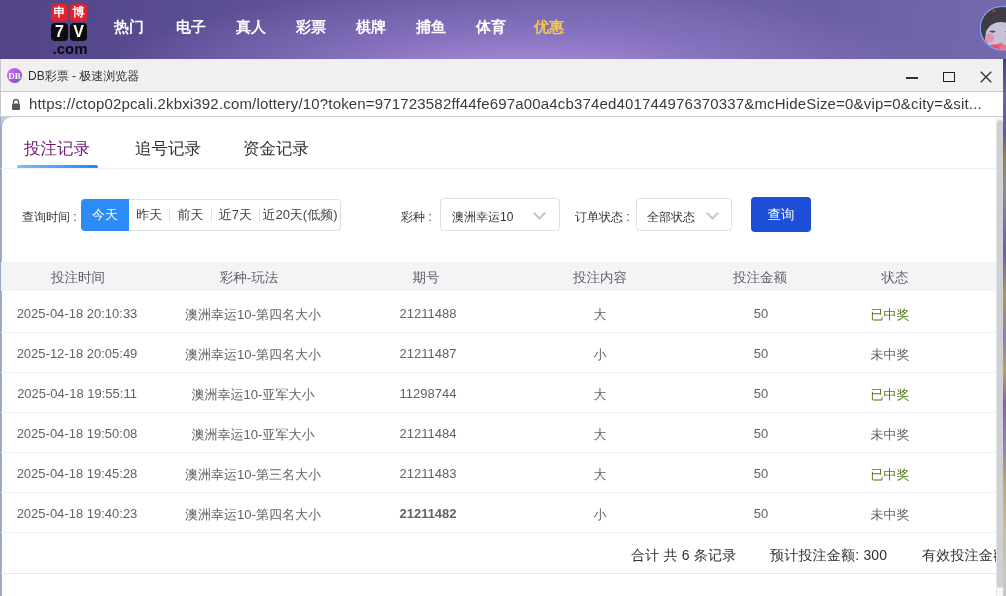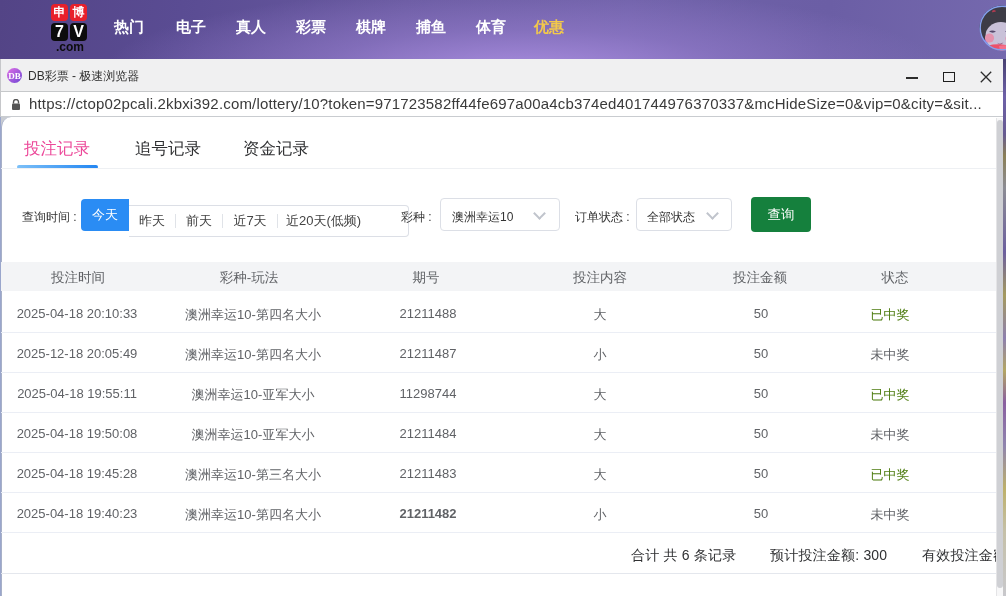--- a/index.html
+++ b/index.html
@@ -12,51 +12,51 @@
     background:
       radial-gradient(ellipse 420px 85px at 52% 122%, rgba(175,146,229,0.9) 0%, rgba(152,127,208,0.55) 50%, rgba(152,127,208,0) 100%),
       linear-gradient(97deg,#534486 0%,#5a4c93 18%,#68599f 40%,#6f61a8 62%,#6b5ea5 82%,#7569ae 100%); }
   .nav { top:19px; height:16px; color:#fff; font-size:15px; font-weight:bold; letter-spacing:0; line-height:16px; }
   .nav.gold { color:#f3c94b; }
 
   
   .lg-sq { position:absolute; width:17px; height:17px; border-radius:4px; color:#fff; text-align:center; }
   .lg-red { background:#e8202a; font-size:12px; line-height:17px; font-weight:bold; }
   .lg-blk { background:#0c0c0c; font-size:16px; line-height:18px; font-weight:bold; height:18px; }
-  .lg-com { position:absolute; color:#0c0c0c; font-weight:bold; font-size:12px; letter-spacing:0; width:38px; text-align:center; }
+  .lg-com { position:absolute; color:#0c0c0c; font-weight:bold; font-size:15px; letter-spacing:0; width:38px; text-align:center; }
 
   
   .titlebar { left:0; top:59px; width:1003px; height:32px; background:#f0f0f1; border-left:1px solid #c6c7ca; }
   .title-txt { left:28px; top:68px; font-size:12px; color:#303030; }
 
   
   .urlbar { left:0; top:91px; width:1003px; height:26px; background:#fff; border-left:1px solid #c6c7ca; border-top:1px solid #c6c8ca; border-bottom:1px solid #c9ccd0; }
   .url-txt { left:29px; top:95px; font-size:15px; letter-spacing:0.17px; color:#3a3a3a; white-space:nowrap; width:952px; overflow:hidden; }
 
   
   .content-bg { left:0; top:117px; width:22px; height:24px; background:#c9ccd2; }
   .card { left:1px; top:117px; width:995px; height:479px; background:#fff; border-radius:10px 0 0 0; border-left:1px solid #a7b0c8; }
 
   .tab { top:138px; font-size:16.5px; color:#303133; }
-  .tab.active { color:#ec4899;text-align:center; }
+  .tab.active { color:#701a75;text-align:center; }
   .tab-underline { left:17px; top:165px; width:81px; height:4px; border-radius:2px;
      background:linear-gradient(90deg,#7cc0f8,#2386f2); }
   .tab-line { left:1px; top:168px; width:995px; height:1px; background:#eef0f3; }
 
   
   .qlabel { font-size:12px; color:#333; top:209px; white-space:nowrap; }
   .btn-today { left:81px; top:199px; width:48px; height:32px; background:#2a8cf4; color:#fff;
      border-radius:4px 0 0 4px; font-size:13px; text-align:center; line-height:32px; }
-  .btn-group { left:129px; top:205px; width:280px; height:32px; border:1px solid #dcdfe6; border-left:none;
+  .btn-group { left:129px; top:199px; width:212px; height:32px; border:1px solid #dcdfe6; border-left:none;
      border-radius:0 4px 4px 0; display:flex; align-items:center; }
   .btn-group .seg { font-size:13px; color:#444; text-align:center; }
   .btn-group .sep { width:1px; height:14px; background:#e0e3e8; }
   .select { top:198px; height:33px; border:1px solid #dcdfe6; border-radius:4px; background:#fff; font-size:13px; color:#555; }
   .chev { position:absolute; width:9px; height:9px; border-right:2px solid #c0c4cc; border-bottom:2px solid #c0c4cc; transform:rotate(45deg); }
-  .btn-query { left:751px; top:197px; width:60px; height:35px; background:#15803d; border-radius:4px;
+  .btn-query { left:751px; top:197px; width:60px; height:35px; background:#1d4ed8; border-radius:4px;
      color:#fff; font-size:13.5px; text-align:center; line-height:35px; }
 
   
   .thead { left:1px; top:262px; width:995px; height:29px; background:#f3f4f6; }
   .th { top:269px; font-size:13.5px; color:#606266; white-space:nowrap; transform:translateX(-50%); }
   .row-line { left:1px; width:995px; height:1px; background:#ebeef5; }
   .td { font-size:13px; color:#606266; white-space:nowrap; }
   .td.red { color:#4d7c0f; }
 
   .footer-txt { top:547px; font-size:14px; color:#303133; white-space:nowrap; letter-spacing:0.2px; }

